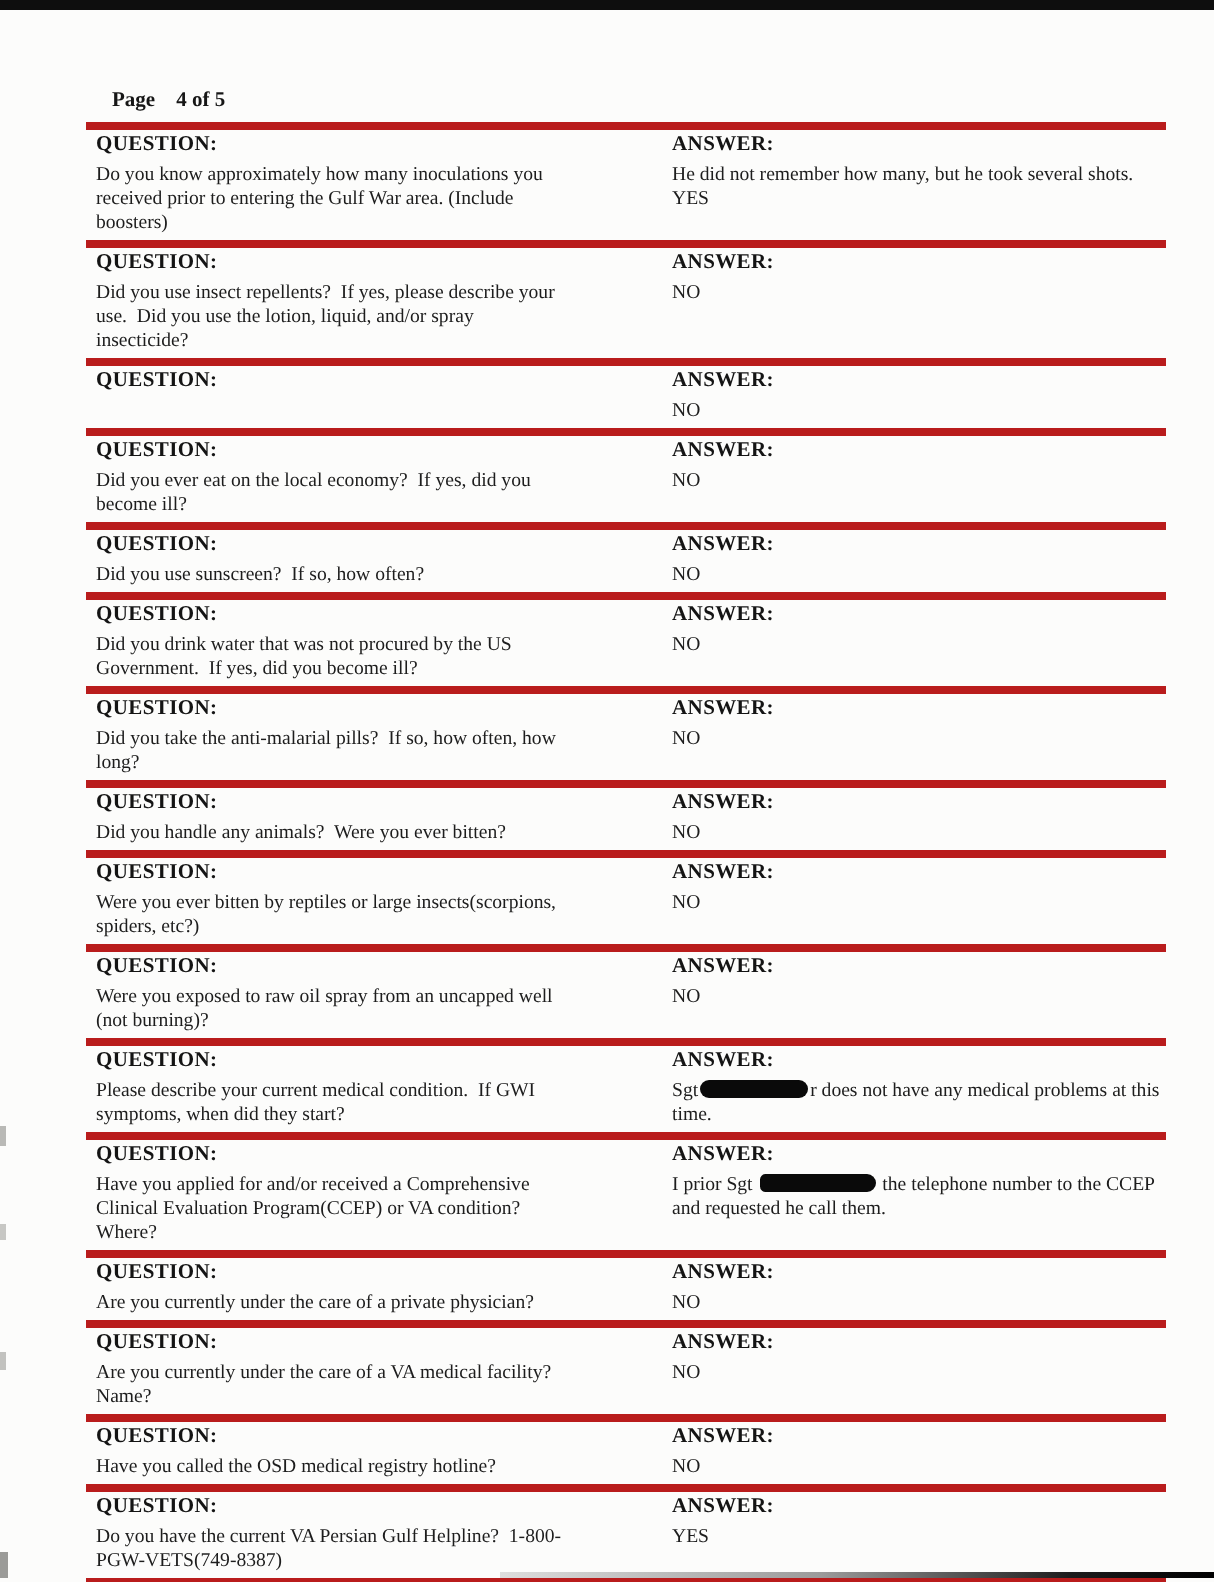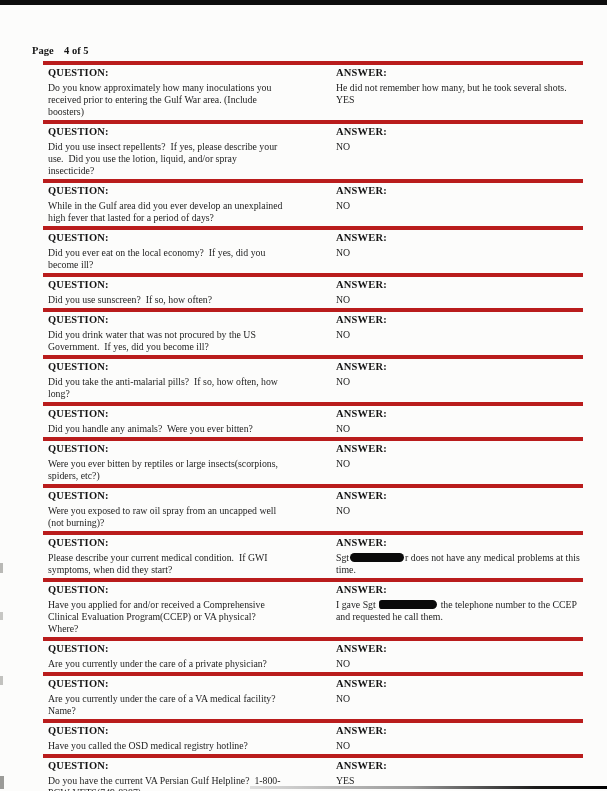--- a/index.html
+++ b/index.html
@@ -42,21 +42,21 @@
   }
   .edge-mark.m1 { top: 563px; height: 10px; }
   .edge-mark.m2 { top: 612px; height: 8px;  background: #c7c7c4; }
   .edge-mark.m3 { top: 676px; height: 9px;  background: #c2c2bf; }
   .edge-mark.m4 { top: 776px; height: 13px; background: #9b9b98; width: 4px; }
 
   
   .page-header {
     position: absolute;
     top: 45px;
-    left: 32px;
+    left: 56px;
     font-size: 10.5px;
     font-weight: bold;
     white-space: pre;
     color: #161616;
   }
   .qa-table {
     position: absolute;
     top: 61px;
     left: 43px;
     width: 540px;
@@ -132,22 +132,20 @@
     </div>
     <div class="cell answer">
       <div class="label">ANSWER:</div>
       <div class="text">NO</div>
     </div>
   </div>
 
   <div class="qa-row">
     <div class="cell question">
       <div class="label">QUESTION:</div>
-      <div class="text">While in the Gulf area did you ever develop an unexplained
-high fever that lasted for a period of days?</div>
     </div>
     <div class="cell answer">
       <div class="label">ANSWER:</div>
       <div class="text">NO</div>
     </div>
   </div>
 
   <div class="qa-row">
     <div class="cell question">
       <div class="label">QUESTION:</div>
@@ -240,26 +238,26 @@
       <div class="label">ANSWER:</div>
       <div class="text"><span>Sgt</span><span class="redact"></span><span>r does not have any medical problems at this</span></div>
       <div class="text cont">time.</div>
     </div>
   </div>
 
   <div class="qa-row">
     <div class="cell question">
       <div class="label">QUESTION:</div>
       <div class="text">Have you applied for and/or received a Comprehensive
-Clinical Evaluation Program(CCEP) or VA physical?
+Clinical Evaluation Program(CCEP) or VA condition?
 Where?</div>
     </div>
     <div class="cell answer">
       <div class="label">ANSWER:</div>
-      <div class="text"><span>I gave Sgt </span><span class="redact pointy"></span><span> the telephone number to the CCEP</span></div>
+      <div class="text"><span>I prior Sgt </span><span class="redact pointy"></span><span> the telephone number to the CCEP</span></div>
       <div class="text cont">and requested he call them.</div>
     </div>
   </div>
 
   <div class="qa-row">
     <div class="cell question">
       <div class="label">QUESTION:</div>
       <div class="text">Are you currently under the care of a private physician?</div>
     </div>
     <div class="cell answer">

